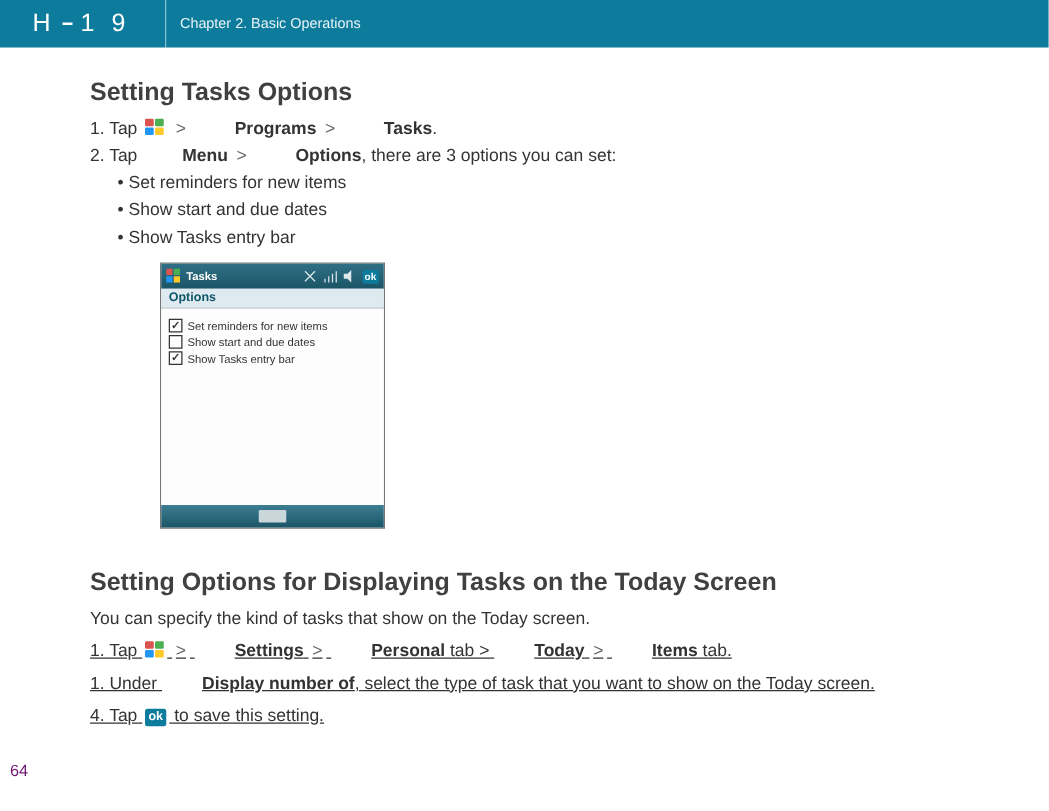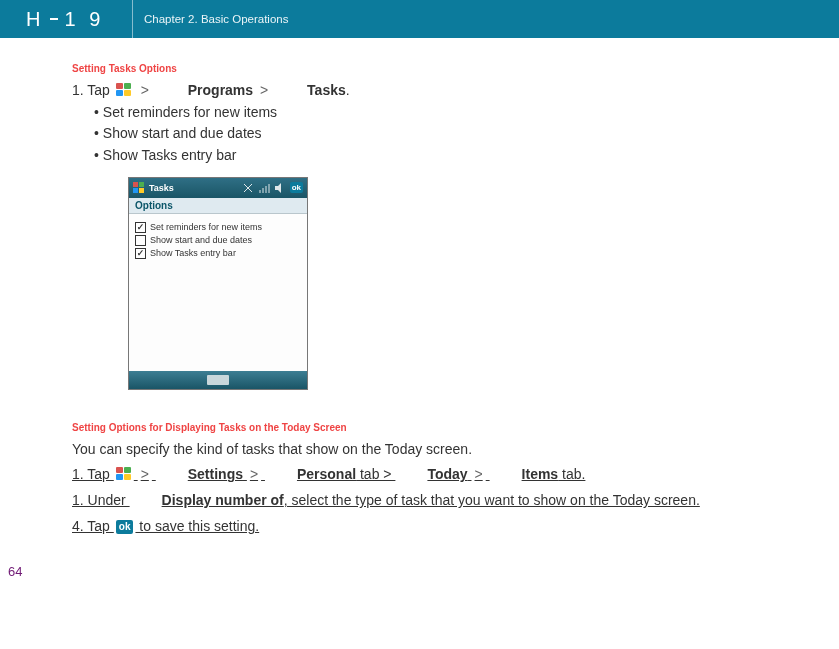--- a/index.html
+++ b/index.html
@@ -42,23 +42,23 @@
   }
   .chapter {
     font-size: 11.5px;
     color: #eaf4f7;
     padding-left: 12px;
   }
   .page {
     padding: 25px 20px 12px 72px;
   }
   .h3 {
-    color: #ef4444;
+    color: #404040;
     font-weight: 600;
-    font-size: 10px;
+    font-size: 20px;
     margin-bottom: 6px;
   }
   .h3.sec2 { margin-top: 32px; }
   .ol { margin-left: 0; }
   .li { line-height: 1.55; }
   .ul { margin-left: 22px; }
   .ul .li::before { content: "• "; }
   .gt { color: #666; padding: 0 3px; }
   b { font-weight: 700; padding-left: 32px; }
   .win-icon {
@@ -187,20 +187,26 @@
       <span>1. Tap </span>
       <span class="win-icon">
         <span class="q1"></span><span class="q2"></span><span class="q3"></span><span class="q4"></span>
       </span>
       <span class="gt">&gt;</span>
       <b>Programs</b>
       <span class="gt">&gt;</span>
       <b>Tasks</b><span>.</span>
     </div>
 
+    <div class="li">
+      <span>2. Tap </span>
+      <b>Menu</b>
+      <span class="gt">&gt;</span>
+      <b>Options</b><span>, there are 3 options you can set:</span>
+    </div>
 
     <div class="ul">
       <div class="li">Set reminders for new items</div>
       <div class="li">Show start and due dates</div>
       <div class="li">Show Tasks entry bar</div>
     </div>
   </div>
 
   <div class="shot">
     <div class="shot-title">

